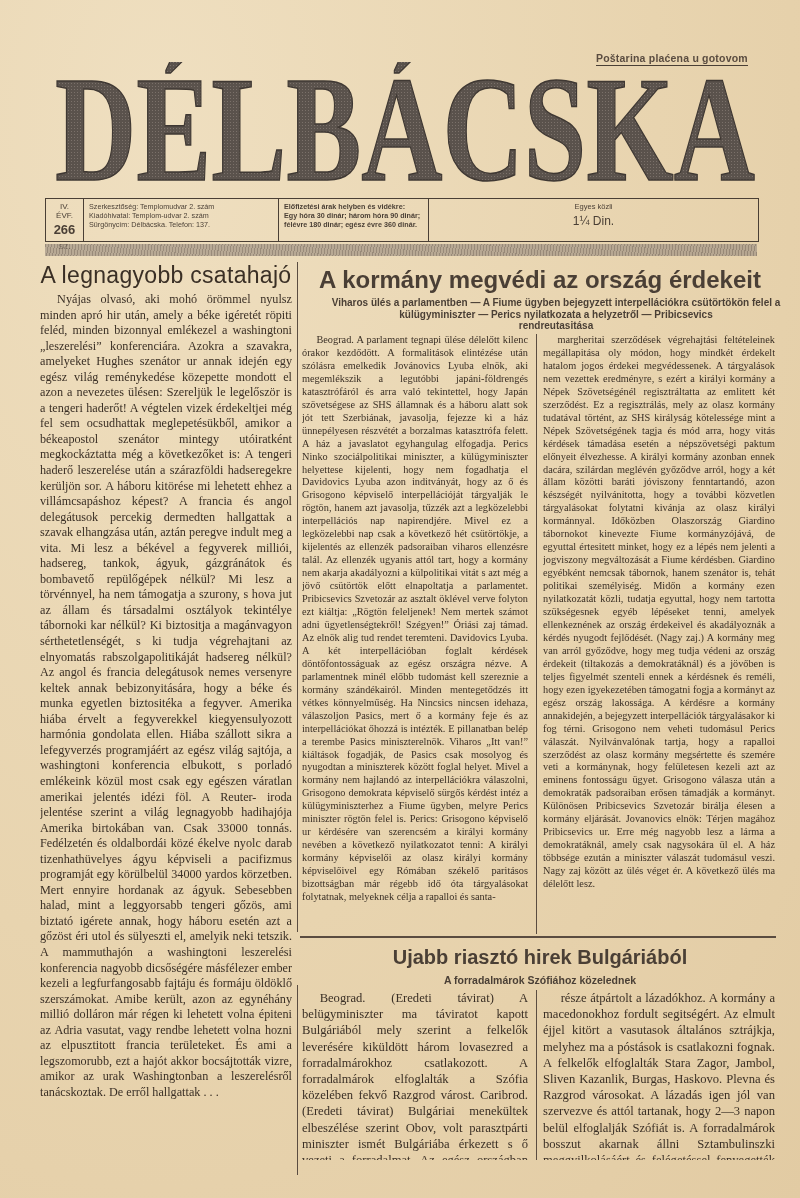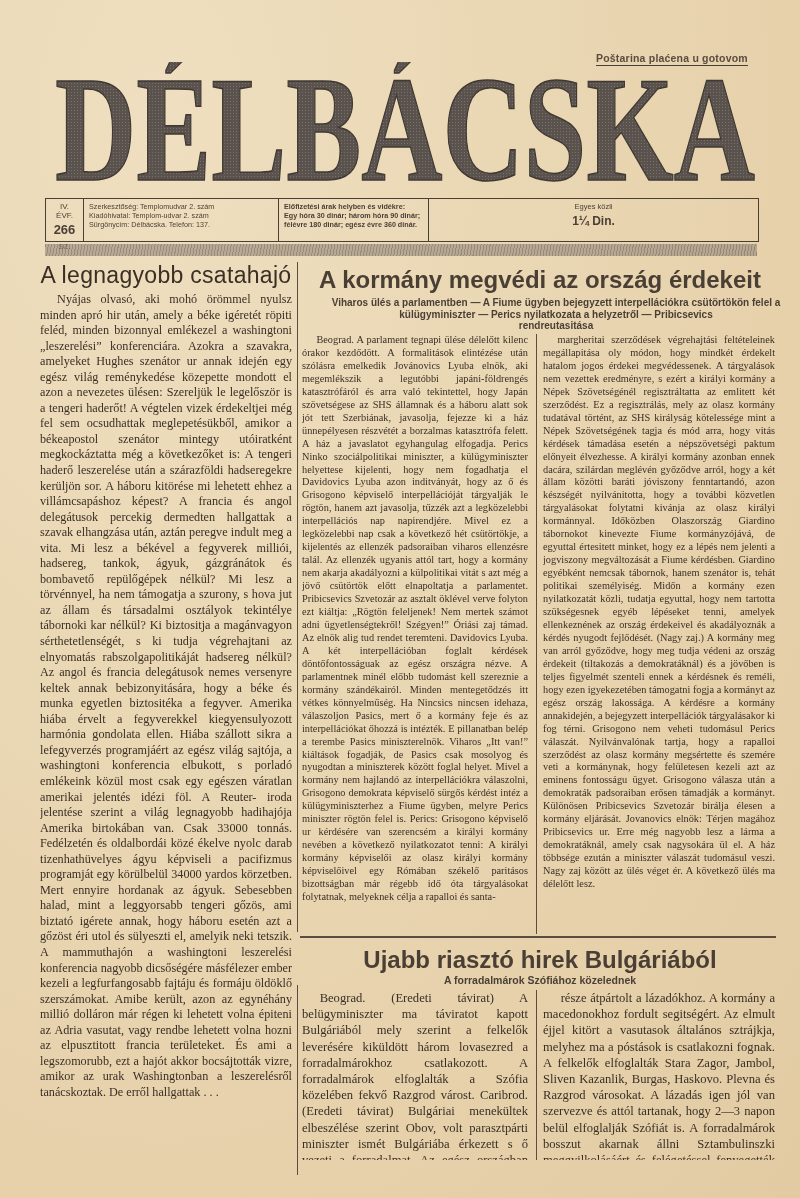--- a/index.html
+++ b/index.html
@@ -17,37 +17,37 @@
   .infobar>div{border-right:1.5px solid #4a3f35;padding:3px 5px;box-sizing:border-box;}
   .infobar>div:last-child{border-right:none;}
   .ib-issue{width:38px;text-align:center;font-size:8px;}
   .ib-issue .num{font-size:13px;font-weight:bold;display:block;margin-top:2px;}
   .ib-issue .st{font-size:8px;}
   .ib-addr{width:195px;font-size:7.2px;line-height:9px;}
   .ib-date{width:125px;text-align:center;font-size:8px;}
   .ib-date .day{display:block;font-size:13px;margin-top:2px;font-family:"Liberation Serif",serif;}
   .ib-sub{width:150px;font-size:7.2px;line-height:9px;font-weight:bold;}
   .ib-price{flex:1;text-align:center;font-size:7.5px;}
-  .ib-price .p{display:block;font-size:12px;font-weight:bold;margin-top:3px;}
+  .ib-price .p{display:block;font-size:12px;font-weight:normal;margin-top:3px;}
   .hatch{position:absolute;left:45px;top:244px;width:712px;height:12px;
      background:repeating-linear-gradient(100deg,#7d7065 0 1px,#a69888 1px 3px);opacity:.75;}
 
   .col{position:absolute;font-size:12.4px;line-height:15.6px;text-align:justify;}
   .col p{margin:0;text-indent:1.4em;}
   .vrule{position:absolute;width:1px;background:#5a4c40;}
   .hrule{position:absolute;height:2px;background:#5a4c40;}
 
   .h-left{position:absolute;left:40px;top:262px;width:252px;font-family:"Liberation Sans",sans-serif;
      font-size:23px;text-align:center;color:#3a2f25;letter-spacing:.3px;}
   .h-main{position:absolute;left:300px;top:266px;width:480px;text-align:center;
      font-family:"Liberation Sans",sans-serif;font-size:24px;font-weight:bold;color:#4a3f35;}
   .sub-main{position:absolute;left:316px;top:297px;width:480px;text-align:center;
      font-family:"Liberation Sans",sans-serif;font-size:10px;line-height:11.5px;font-weight:bold;color:#4a3f35;}
   .h-bul{position:absolute;left:300px;top:946px;width:480px;text-align:center;
-     font-family:"Liberation Sans",sans-serif;font-size:24px;font-weight:bold;color:#4a3f35;}
+     font-family:"Liberation Sans",sans-serif;font-size:20px;font-weight:bold;color:#4a3f35;}
   .sub-bul{position:absolute;left:300px;top:974px;width:480px;text-align:center;
      font-family:"Liberation Sans",sans-serif;font-size:10.5px;font-weight:bold;color:#4a3f35;}
   .small{font-size:10.3px;line-height:12.95px;}
 </style>
 </head>
 <body>
 
 <div class="paper"></div>
 
 <div class="postal">Poštarina plaćena u gotovom</div>

